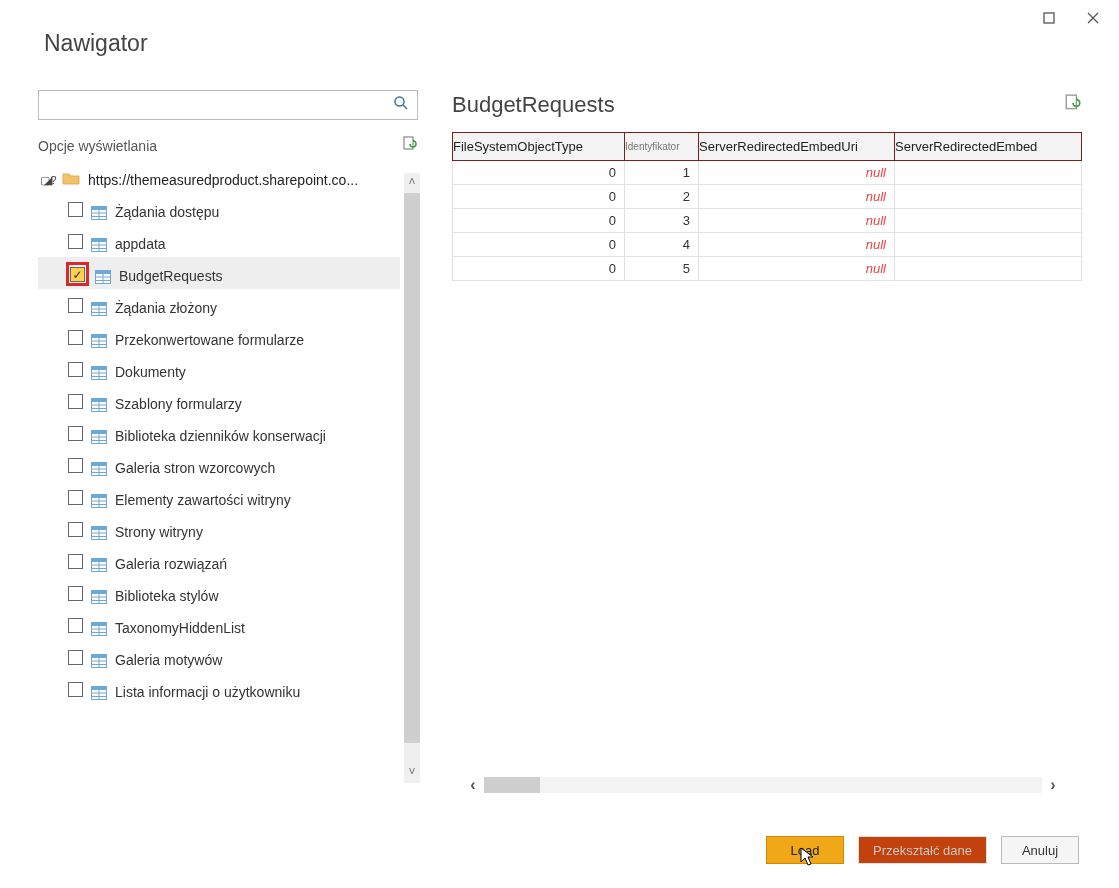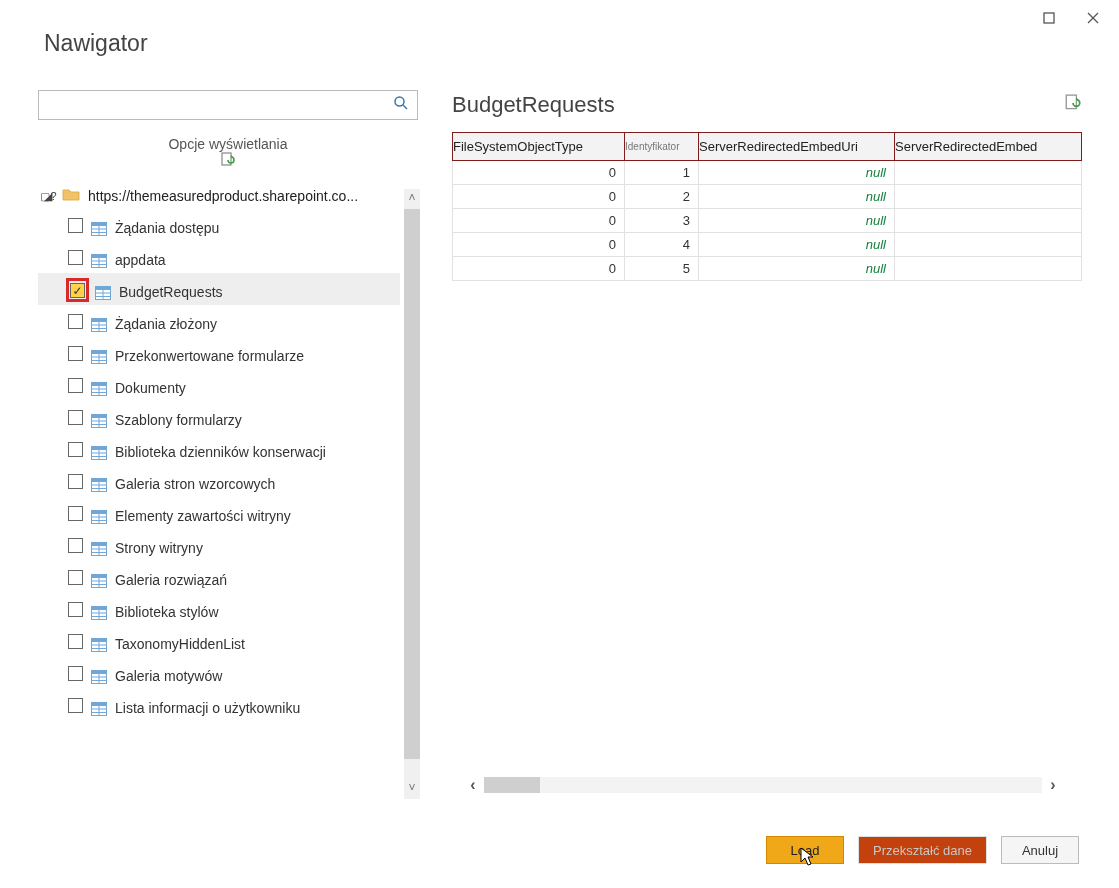--- a/index.html
+++ b/index.html
@@ -65,21 +65,20 @@
   color: #3a77a8;
   font-size: 16px;
   padding: 0 4px;
 }
 .display-options {
   display: flex;
   align-items: center;
   justify-content: space-between;
   margin-top: 16px;
   margin-bottom: 12px;
-  flex-direction: column;
 }
 .display-options .lbl {
   color: #555;
   font-size: 14px;
 }
 .display-options .refresh-ico {
   color: #777;
   font-size: 15px;
 }
 .tree {
@@ -229,21 +228,21 @@
   width: 74px;
 }
 .preview-table td {
   border: 1px solid #e2e2e2;
   padding: 4px 8px;
   text-align: right;
   color: #333;
 }
 .preview-table td.null {
   font-style: italic;
-  color: #15803d;
+  color: #ef4444;
   margin-left: 21px;
 }
 .hscroll-wrap {
   position: absolute;
   top: 774px;
   left: 462px;
   width: 602px;
   height: 22px;
   display: flex;
   align-items: center;

